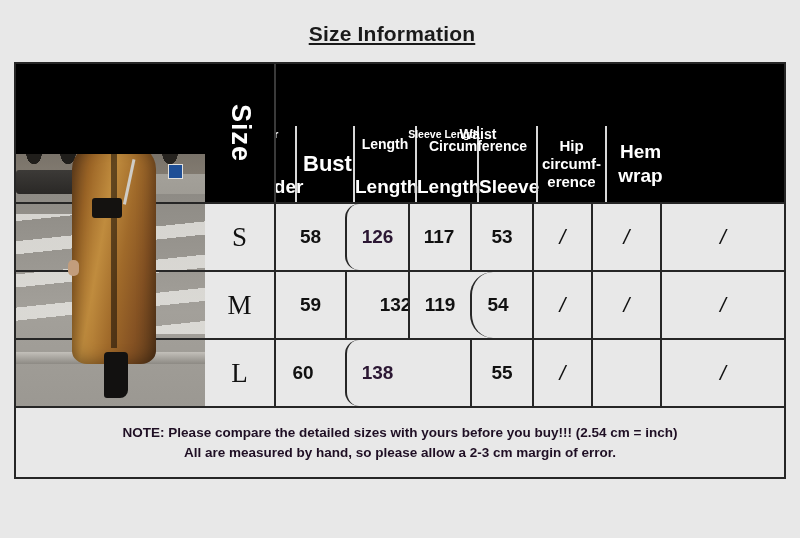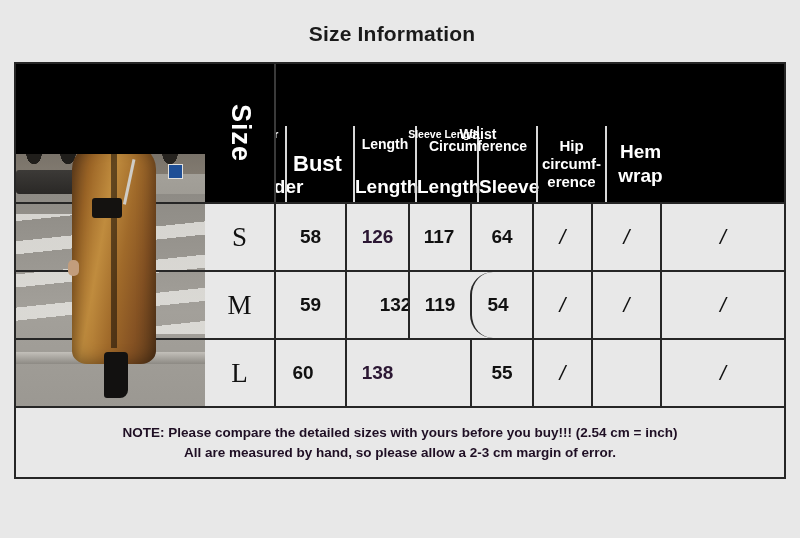--- a/index.html
+++ b/index.html
@@ -19,20 +19,21 @@
   #page-title {
     position: absolute;
     left: 0;
     top: 22px;
     width: 784px;
     text-align: center;
     font-size: 21px;
     font-weight: bold;
     color: #1a1a1a;
     letter-spacing: 0.2px;
+    text-decoration: underline;
   }
 
   
   #size-table {
     position: absolute;
     left: 14px;
     top: 62px;
     width: 772px;
     height: 417px;
     border: 2px solid #262626;
@@ -291,21 +292,21 @@
     font-weight: bold;
     color: #111;
     background: #e8e8e8;
   }
   .cell.size-cell {
     font-family: "Liberation Serif", serif;
     font-weight: normal;
     font-size: 27px;
     border-left: none;
   }
-  .cell.accent { color: #2b1733; }
+  .cell.accent { color: #2b1733; border-radius: 14px; }
   .cell.slash { font-size: 21px; font-weight: normal; font-style: italic; }
 
   
   #footer-note {
     position: absolute;
     left: 0;
     top: 342px;
     width: 768px;
     height: 71px;
     border-top: 2px solid #262626;
@@ -351,21 +352,21 @@
     <div class="photo-letterbox"></div>
   </div>
 
   <div id="table-header">
 
     <div class="subhead" style="left:14px; width:71px;">
       <span class="small-label" style="font-size:10.5px; line-height:12px; white-space:normal;">Shoulder Width</span>
       <span class="big-label" style="width:110%;">Shoulder</span>
     </div>
 
-    <div class="subhead" style="left:80px; width:63px;">
+    <div class="subhead" style="left:90px; width:63px;">
       <span class="big-label mid" style="font-size:22px;">Bust</span>
     </div>
 
     <div class="subhead" style="left:148px; width:62px;">
       <span class="small-label" style="font-size:14px; top:12px;">Length</span>
       <span class="big-label" style="width:105%;">Length</span>
     </div>
 
     <div class="subhead" style="left:210px; width:62px;">
       <span class="small-label" style="font-size:10.5px; left:-12px; width:124%; text-align:right;">Sleeve Length</span>
@@ -395,21 +396,21 @@
 
   <div id="size-col-header">
     <span class="vtext">Size</span>
   </div>
 
   <div class="data-row" id="row-s">
     <div class="cell size-cell" style="left:189px; width:69px;">S</div>
     <div class="cell" style="left:258px; width:71px;">58</div>
     <div class="cell accent" style="left:329px; width:63px;">126</div>
     <div class="cell" style="left:392px; width:60px;">117</div>
-    <div class="cell" style="left:454px; width:62px;">64</div>
+    <div class="cell" style="left:454px; width:62px;">53</div>
     <div class="cell slash" style="left:516px; width:59px;">/</div>
     <div class="cell slash" style="left:575px; width:69px;">/</div>
     <div class="cell slash" style="left:644px; width:124px;">/</div>
   </div>
 
   <div class="data-row" id="row-m">
     <div class="cell size-cell" style="left:189px; width:69px;">M</div>
     <div class="cell" style="left:258px; width:71px;">59</div>
     <div class="cell" style="left:329px; width:63px;padding-left:36px;">132</div>
     <div class="cell" style="left:392px; width:62px;">119</div>

